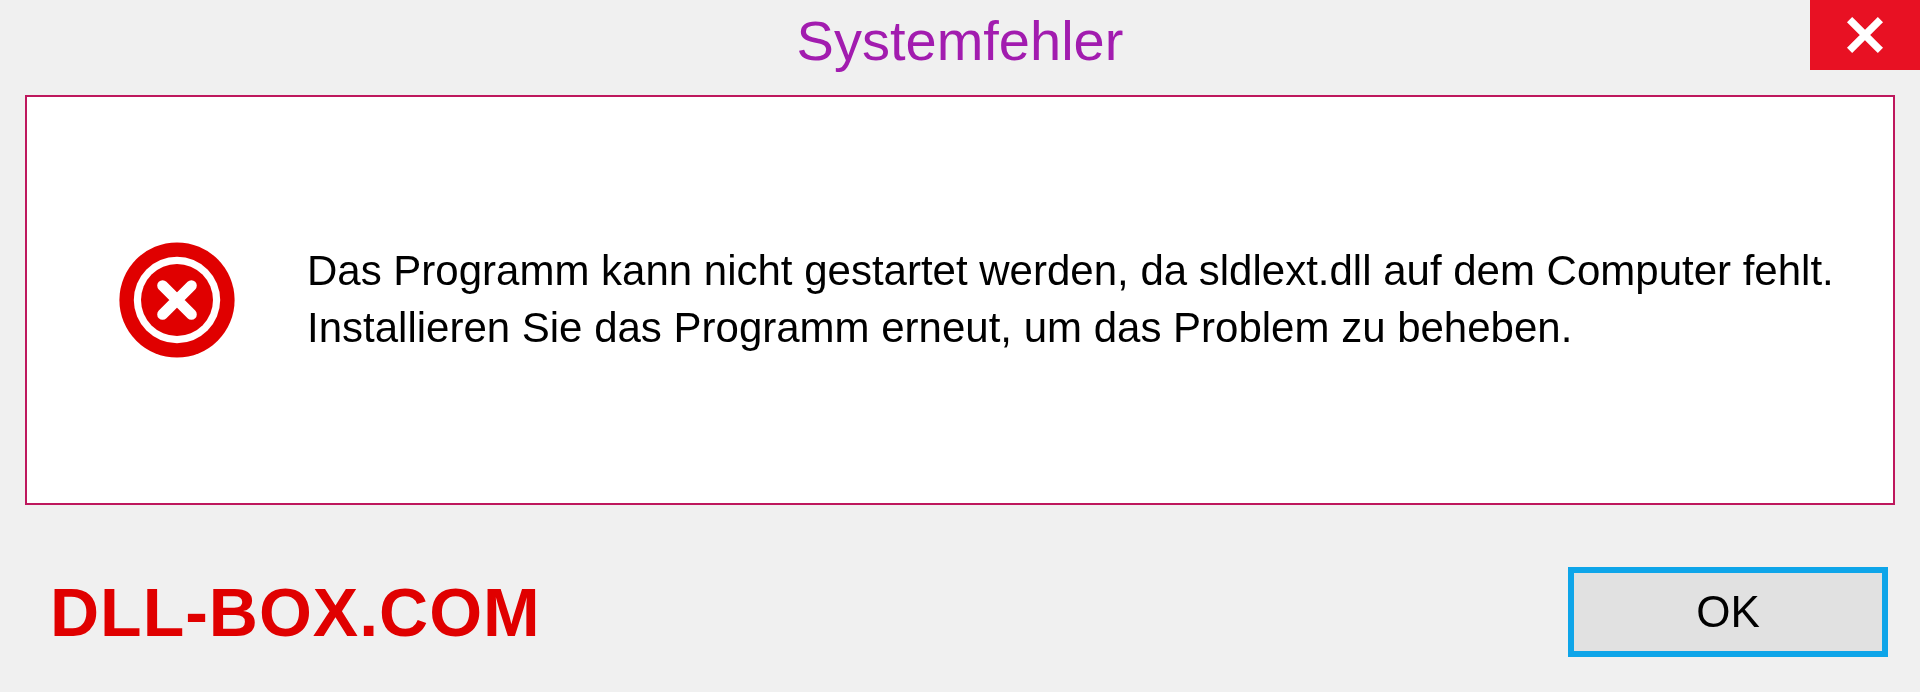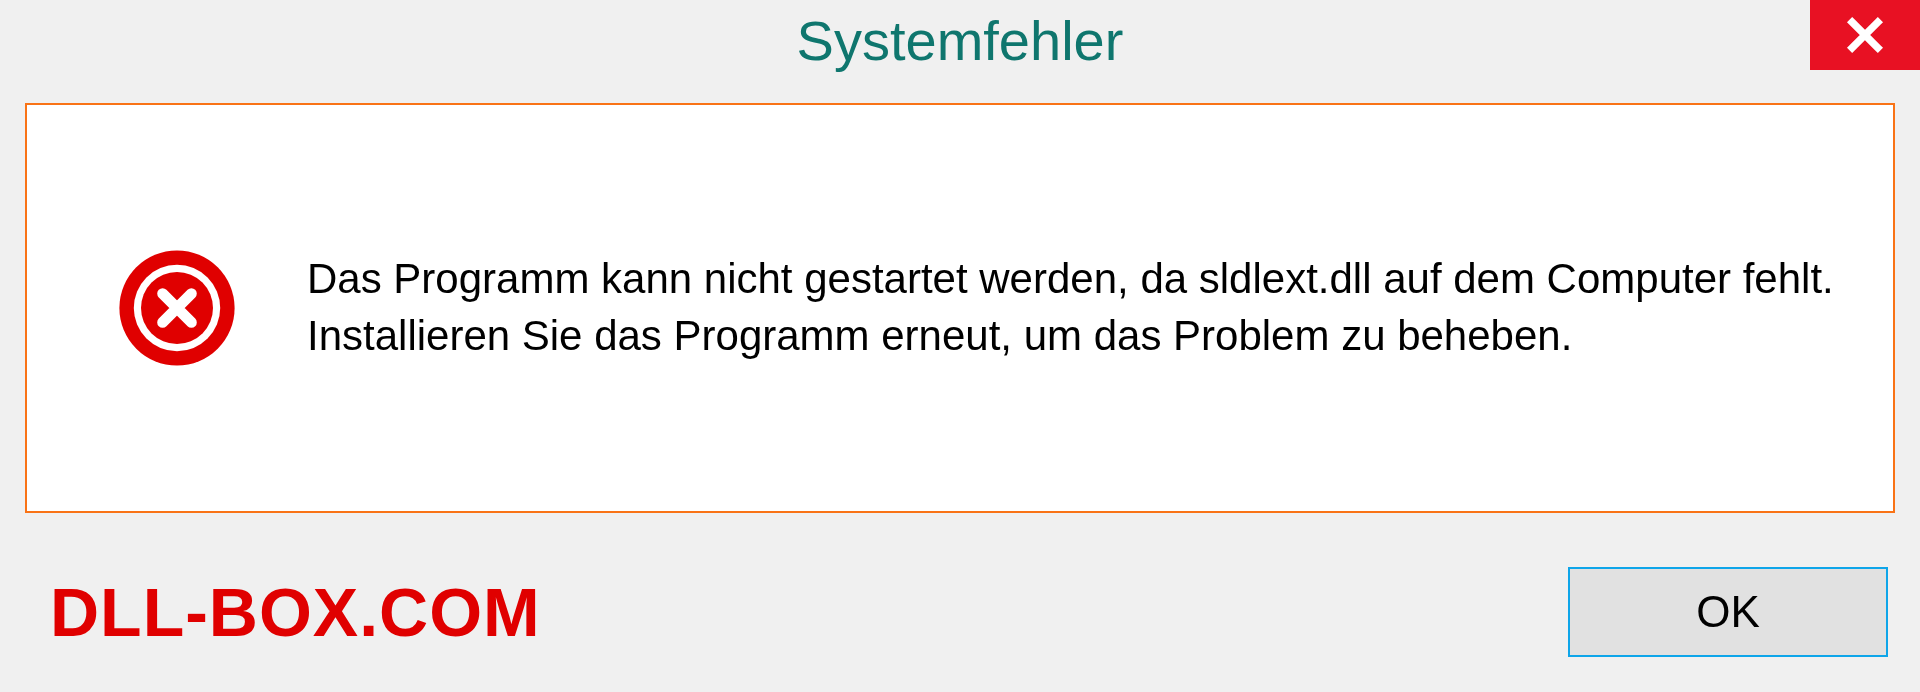--- a/index.html
+++ b/index.html
@@ -24,43 +24,43 @@
       height: 80px;
       display: flex;
       align-items: center;
       justify-content: center;
       position: relative;
       background: #f0f0f0;
     }
     .dialog-title {
       font-size: 56px;
       font-weight: 400;
-      color: #0f766e;
+      color: #a21caf;
       text-align: center;
     }
     .close-button {
       position: absolute;
       top: 0;
       right: 0;
       width: 110px;
       height: 70px;
       background: #e81123;
       display: flex;
       align-items: center;
       justify-content: center;
       cursor: pointer;
     }
     .close-button svg {
       width: 44px;
       height: 44px;
     }
     .content-panel {
-      margin: 23px 25px 0 25px;
+      margin: 15px 25px 0 25px;
       background: #ffffff;
-      border: 2px solid #f97316;
+      border: 2px solid #be185d;
       height: 410px;
       display: flex;
       align-items: center;
       padding: 0 50px 0 90px;
       gap: 70px;
     }
     .error-icon-circle {
       width: 120px;
       height: 120px;
       flex-shrink: 0;
@@ -92,21 +92,21 @@
       font-size: 68px;
       font-weight: 800;
       color: #e00000;
       letter-spacing: 1px;
       font-family: Arial, sans-serif;
     }
     .ok-button {
       width: 320px;
       height: 90px;
       background: #e1e1e1;
-      border: 2px solid #0ea5e9;
+      border: 6px solid #0ea5e9;
       font-size: 44px;
       font-family: "Segoe UI", Arial, sans-serif;
       color: #000;
       cursor: pointer;
       display: flex;
       align-items: center;
       justify-content: center;
     }
   </style>
 </head>

